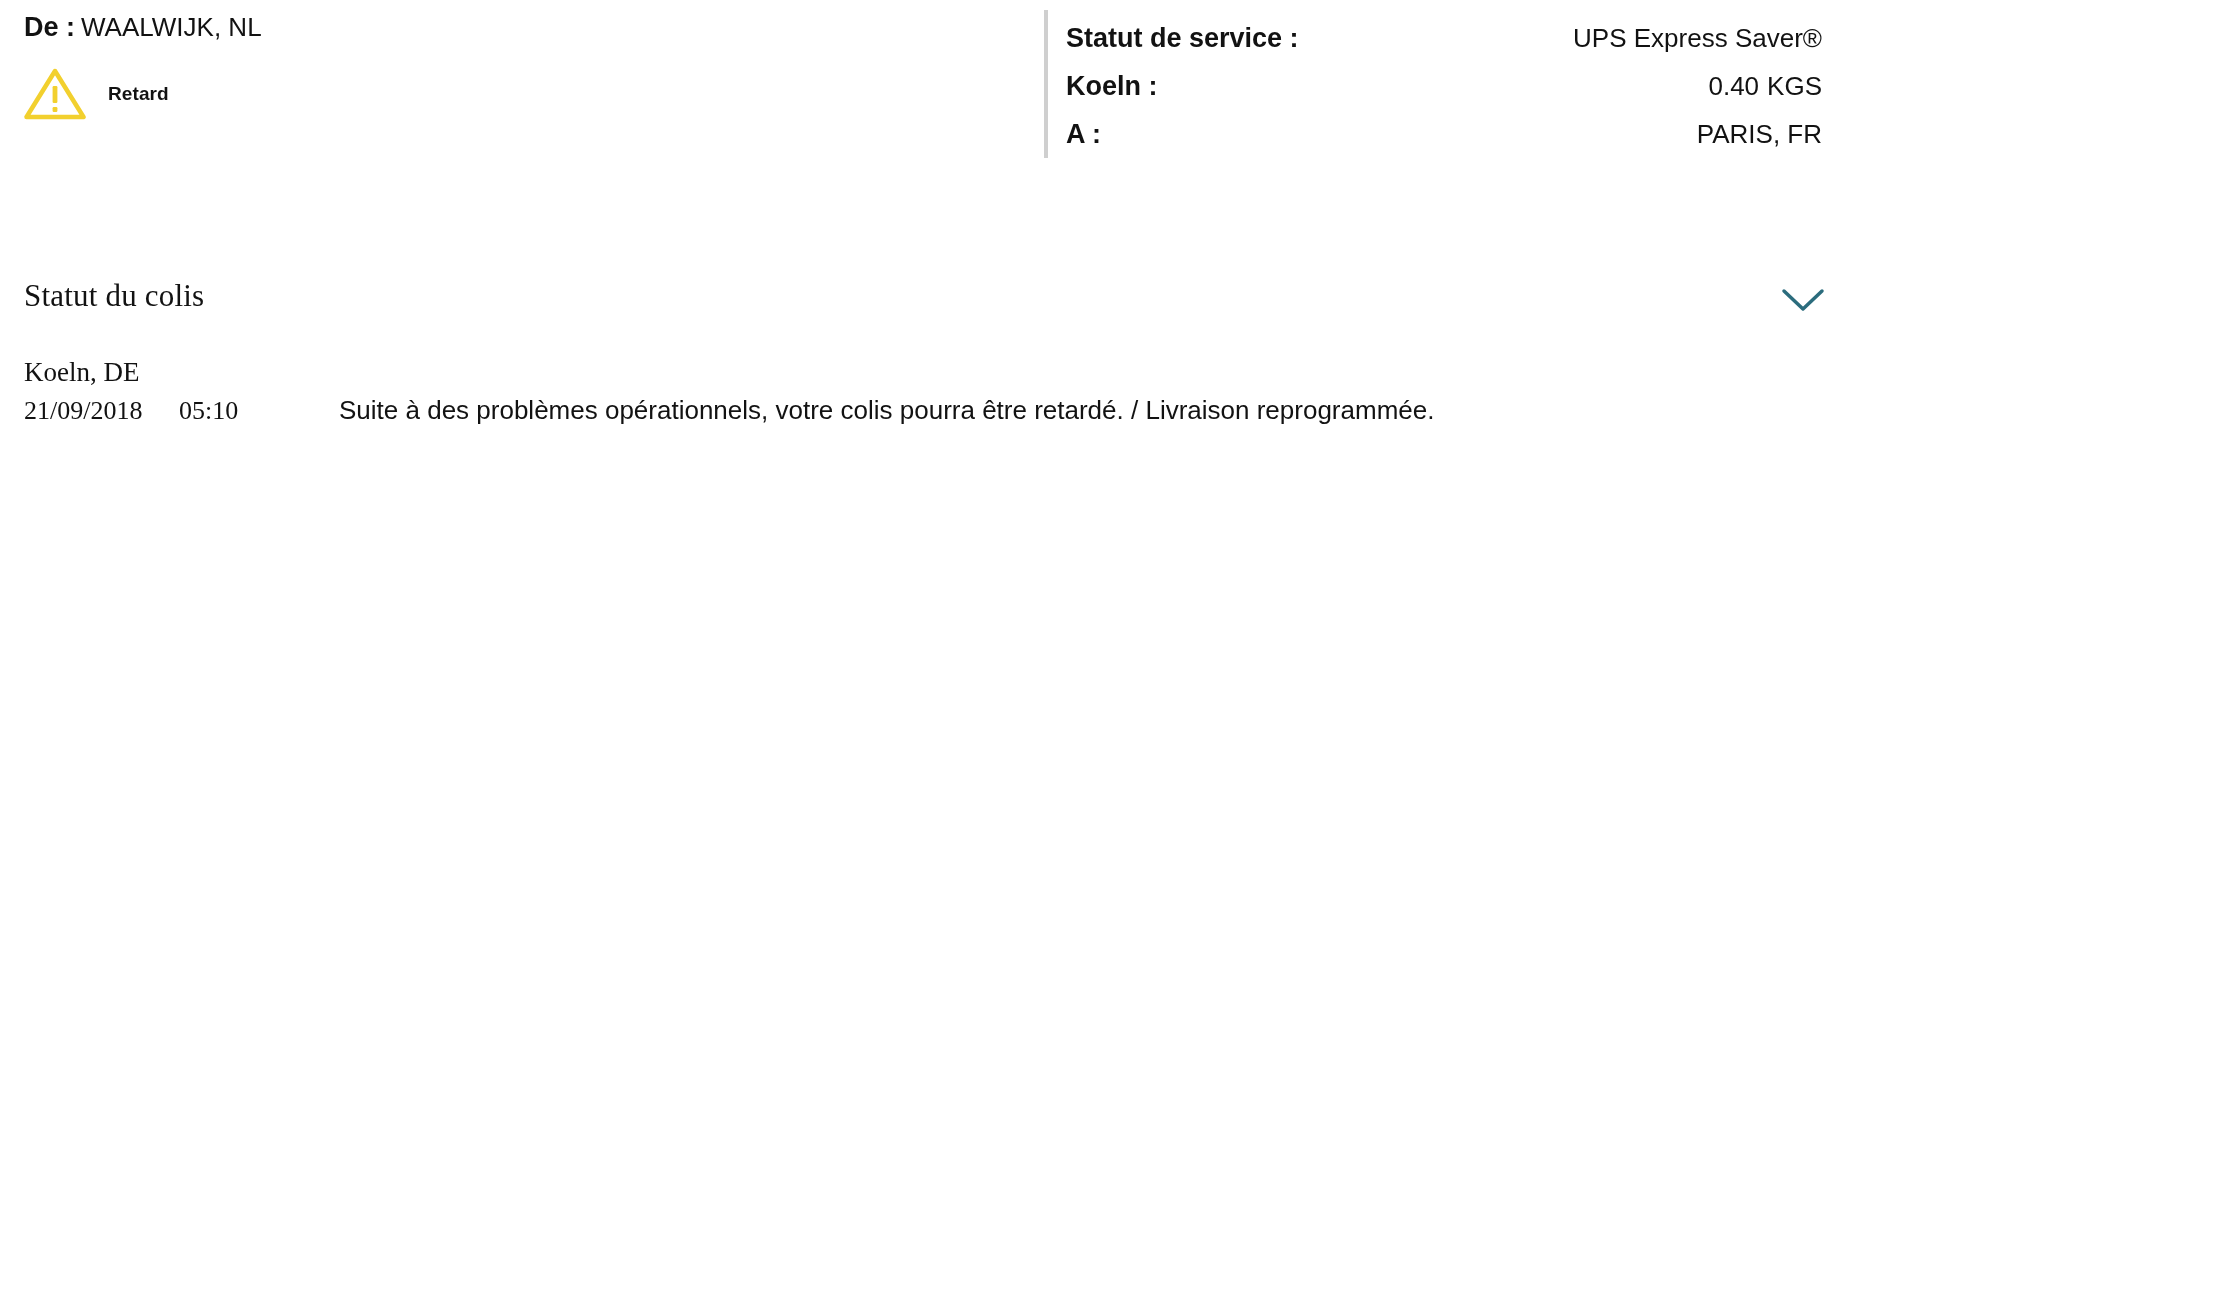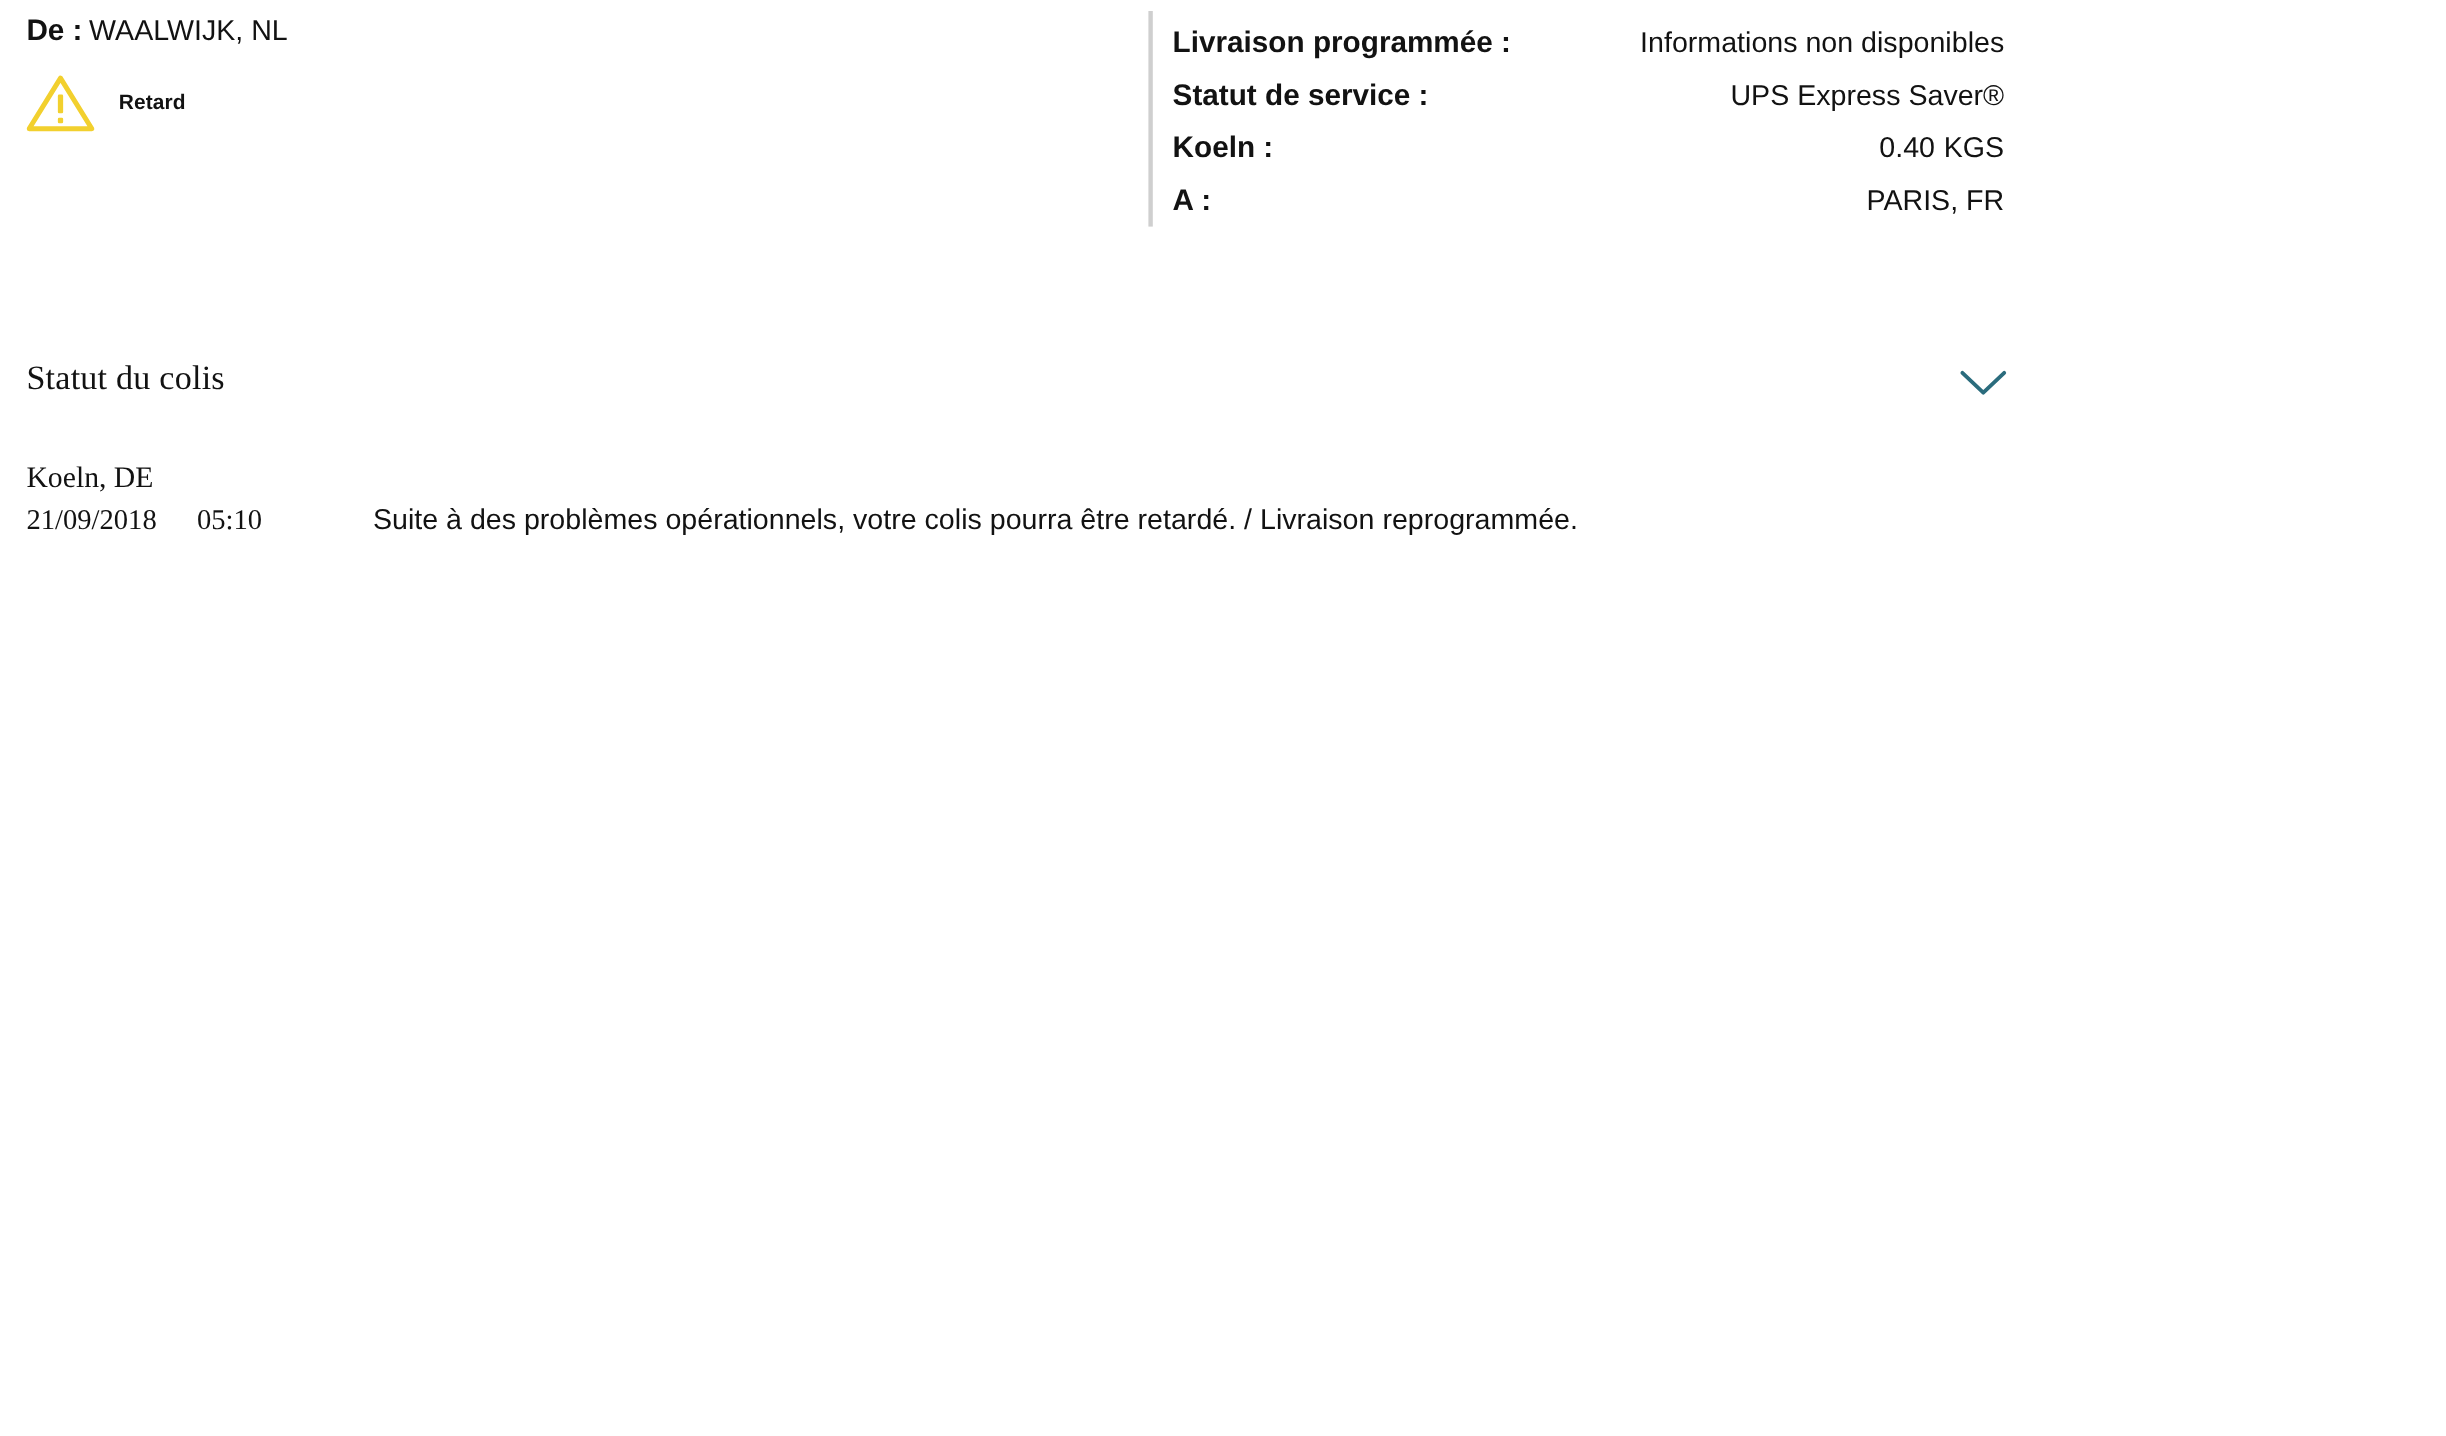--- a/index.html
+++ b/index.html
@@ -121,21 +121,21 @@
   .chevron-toggle {
     position: absolute;
     right: 6px;
     top: 14px;
     width: 46px;
     height: 36px;
     cursor: pointer;
   }
 
   .status-body {
-    margin-top: 44px;
+    margin-top: 30px;
   }
 
   .status-location {
     font-family: "Liberation Serif", serif;
     font-size: 27px;
     line-height: 36px;
     margin-bottom: 2px;
   }
 
   .status-entry {
@@ -180,24 +180,20 @@
             <rect x="28.6" y="18" width="4.8" height="17" rx="1.2" fill="#f2d02e"></rect>
             <rect x="28.6" y="39" width="4.8" height="5" rx="1.2" fill="#f2d02e"></rect>
           </svg>
         </span>
         <span class="status-flag-label">Retard</span>
       </div>
     </div>
 
     <div class="summary-right">
 
-      <div class="detail-row">
-        <span class="detail-label">Livraison programmée :</span>
-        <span class="detail-value">Informations non disponibles</span>
-      </div>
 
       <div class="detail-row">
         <span class="detail-label">Statut de service :</span>
         <span class="detail-value">UPS Express Saver®</span>
       </div>
 
       <div class="detail-row">
         <span class="detail-label">Koeln :</span>
         <span class="detail-value">
           <span>0.40</span><span class="weight-unit">KGS</span>

